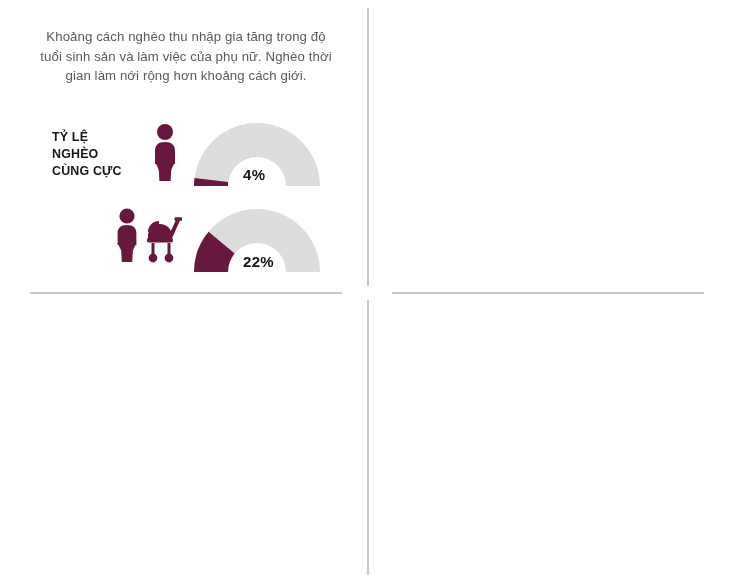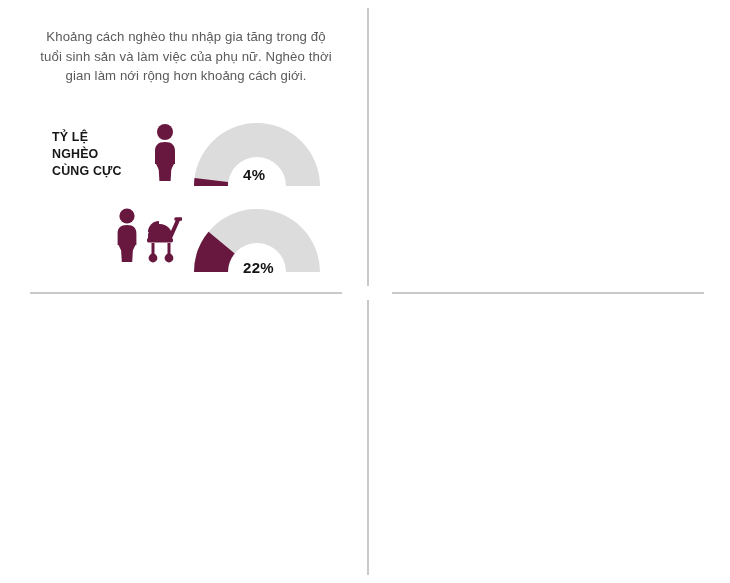--- a/index.html
+++ b/index.html
@@ -69,21 +69,21 @@
   
   .gauge-value {
     position: absolute;
     font-family: "Liberation Sans", sans-serif;
     font-weight: bold;
     font-size: 15px;
     color: #141414;
     letter-spacing: 0.3px;
   }
   .val-4  { left: 243px; top: 166px; }
-  .val-22 { left: 243px; top: 259px; }
+  .val-22 { left: 243px; top: 253px; }
 
   
   .svg-abs { position: absolute; display: block; }
 </style>
 </head>
 <body>
 
 <div id="infographic">
 
   <div class="divider div-vert-top"></div>

